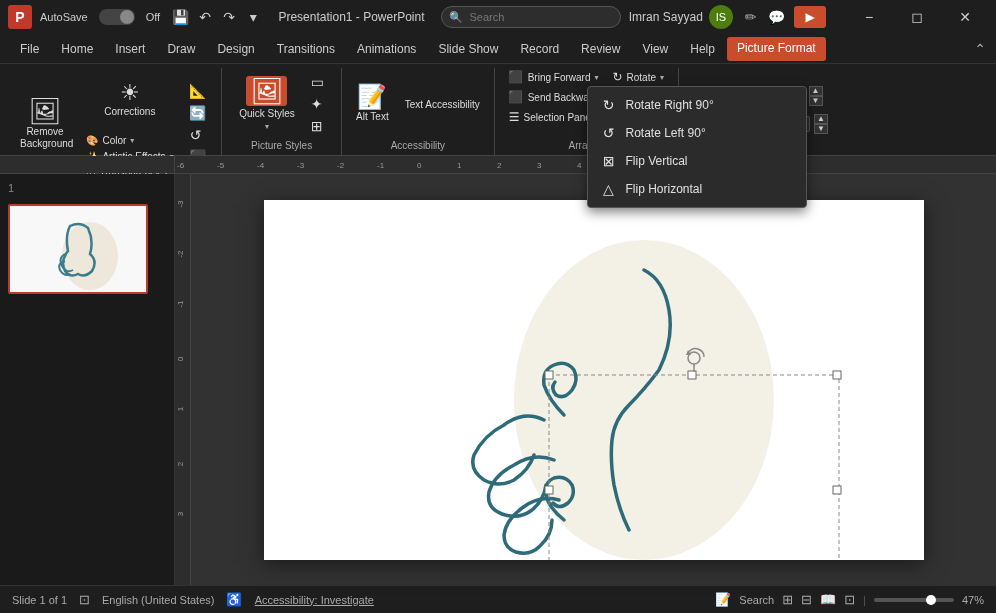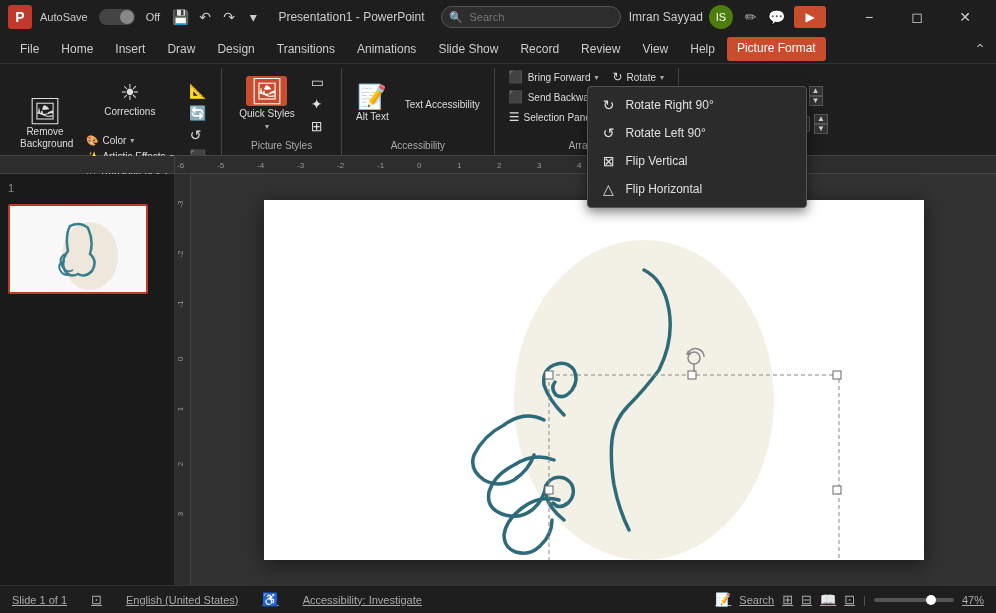--- a/index.html
+++ b/index.html
@@ -323,24 +323,23 @@
     }
 
     
     .statusbar {
       height: 28px;
       background: #1e1e1e;
       border-top: 1px solid #333;
       display: flex;
       align-items: center;
       padding: 0 12px;
-      gap: 24px;
+      gap: 12px;
       color: #aaa;
       font-size: 11px;
-      text-decoration: underline;
     }
     .statusbar-right {
       margin-left: auto;
       display: flex;
       align-items: center;
       gap: 8px;
     }
     .zoom-slider {
       width: 80px;
       height: 4px;

